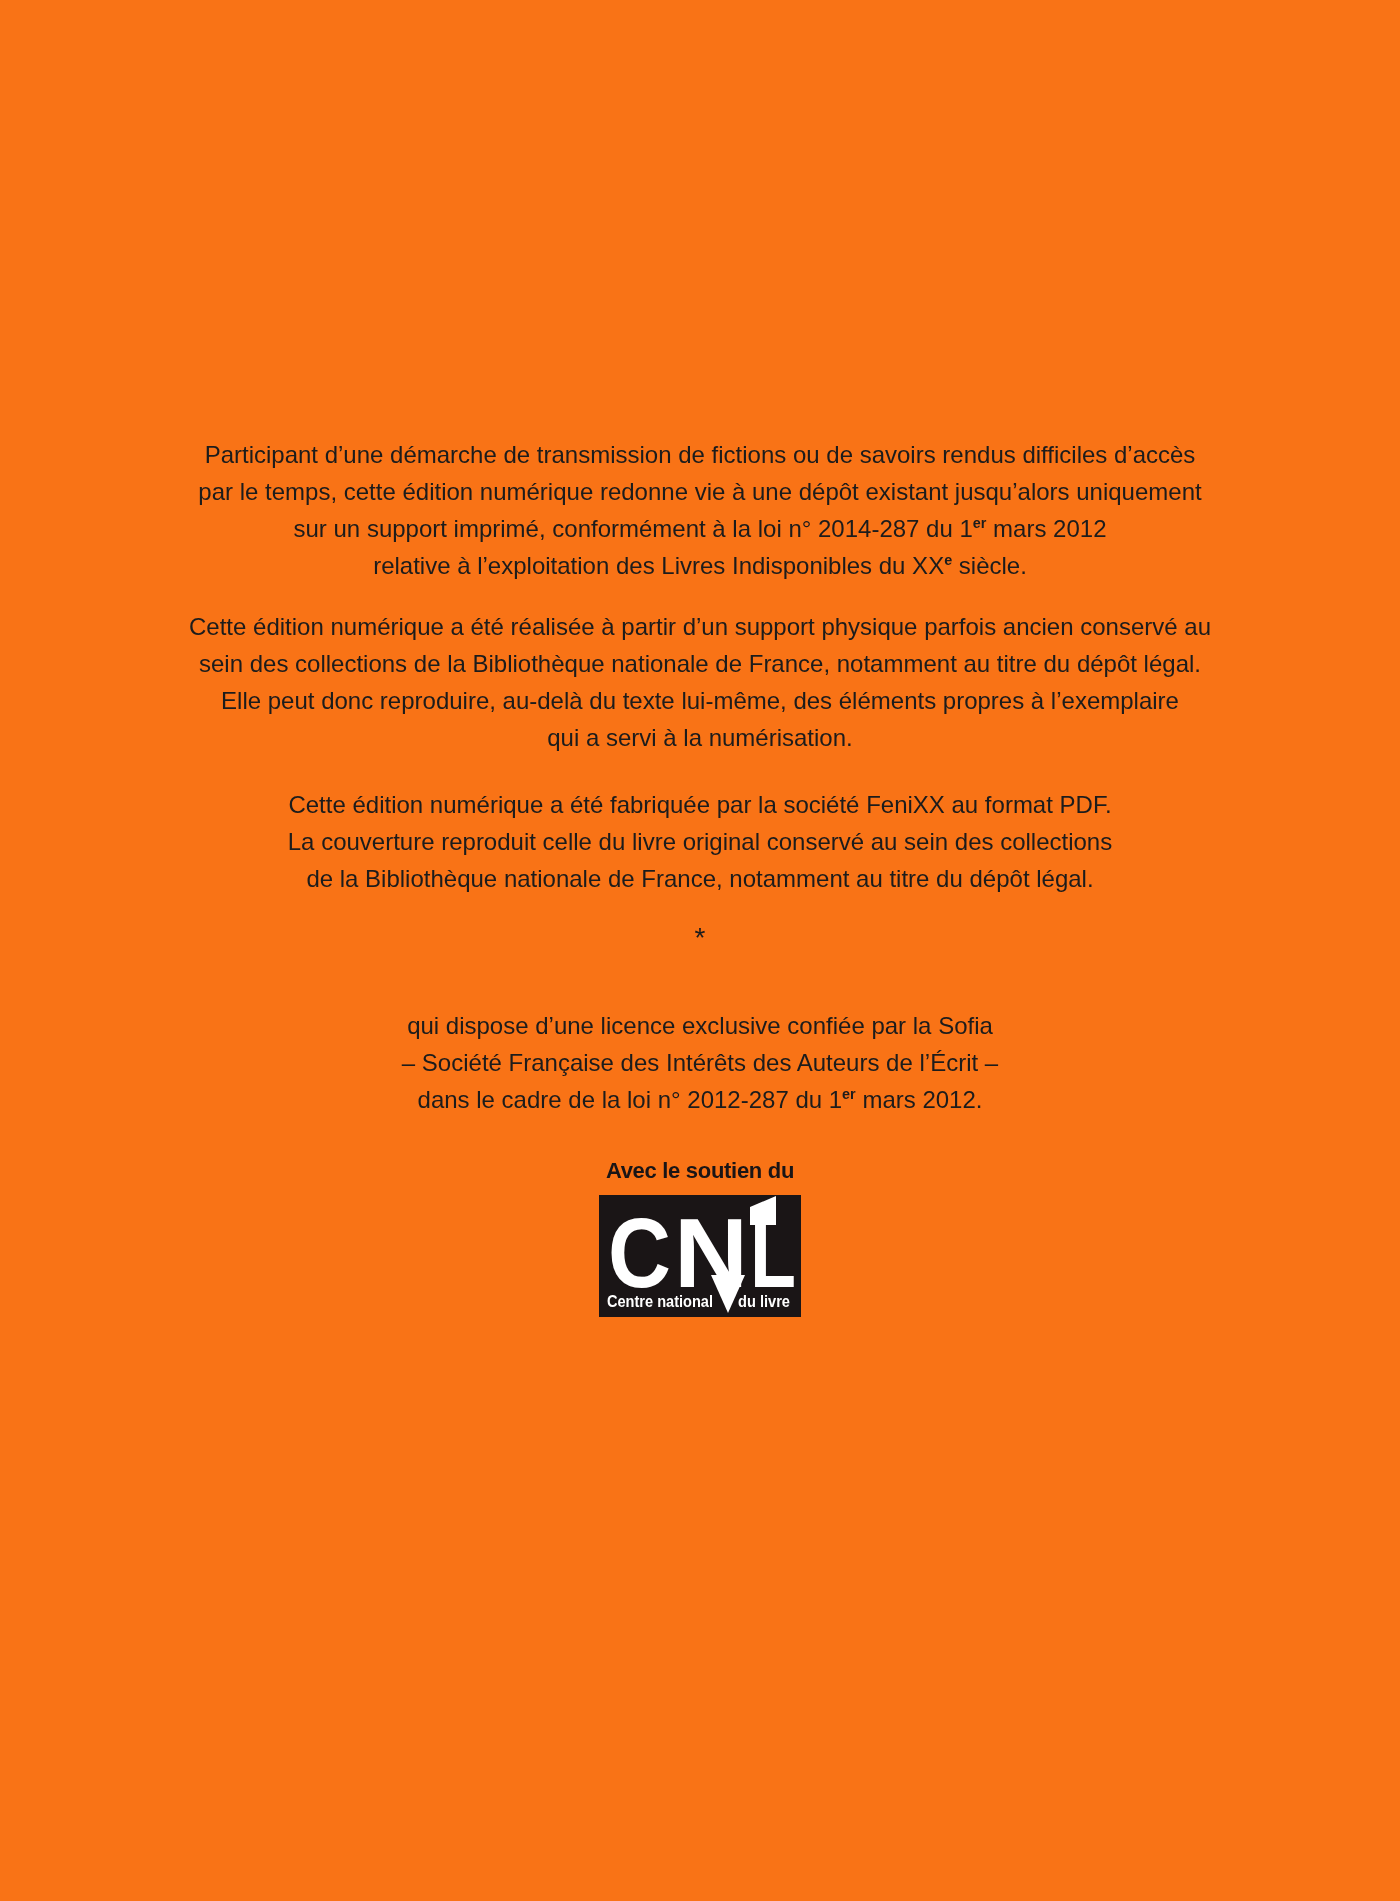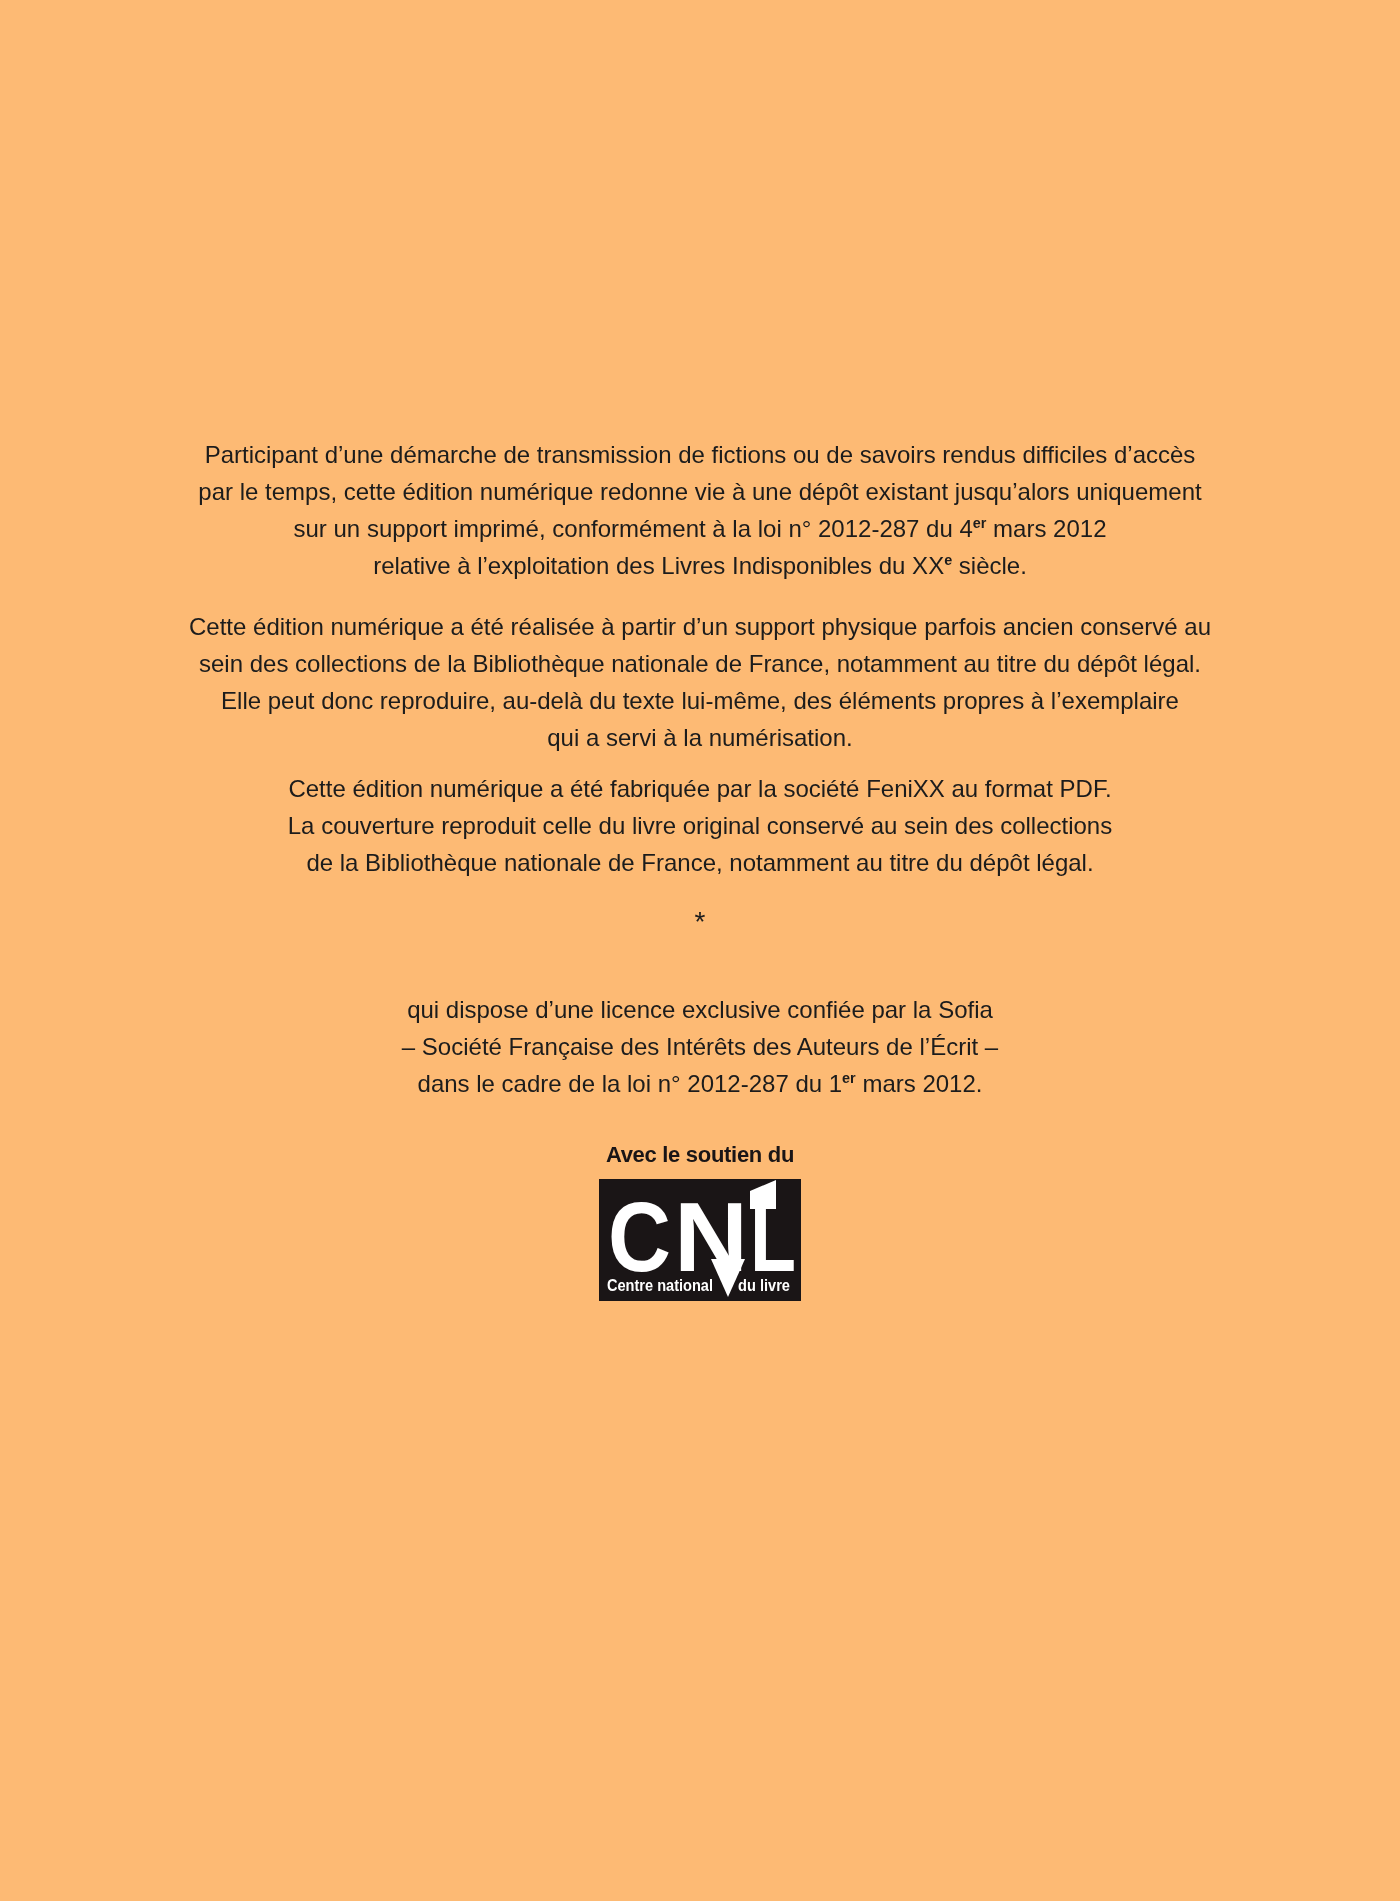--- a/index.html
+++ b/index.html
@@ -5,36 +5,36 @@
   html, body {
     margin: 0;
     padding: 0;
     background: #ffffff;
   }
   .page {
     position: relative;
     width: 1400px;
     height: 1901px;
     margin: 0 auto;
-    background: #fdba74;
+    background: #f97316;
     font-family: "Liberation Sans", sans-serif;
     color: #1c1c1c;
     overflow: hidden;
   }
   .body-text {
     padding-top: 436px;
     width: 1270px;
     margin: 0 auto;
     text-align: center;
     font-size: 24px;
     line-height: 37px;
   }
   .paragraph { margin: 0; }
   .paragraph.p1 { margin-top: 24px; }
-  .paragraph.p2 { margin-top: 14px; }
+  .paragraph.p2 { margin-top: 30px; }
   .paragraph.p3 { }
   .paragraph.p4 { margin-top: 22px; }
   .paragraph.p5 { margin-top: 51px; }
   .paragraph.separator .line { font-size: 28px; }
   sup {
     font-size: 60%;
     line-height: 0;
     vertical-align: super;
     font-weight: bold;
   }
@@ -56,21 +56,21 @@
 </style>
 </head>
 <body>
 
 <div class="page">
 
   <div class="body-text">
       <div class="paragraph p0">
         <div class="line"><span>Participant d’une démarche de transmission de fictions ou de savoirs rendus difficiles d’accès</span></div>
         <div class="line"><span>par le temps, cette édition numérique redonne vie à une dépôt existant jusqu’alors uniquement</span></div>
-        <div class="line"><span>sur un support imprimé, conformément à la loi n° 2012-287 du 4</span><sup>er</sup><span> mars 2012</span></div>
+        <div class="line"><span>sur un support imprimé, conformément à la loi n° 2014-287 du 1</span><sup>er</sup><span> mars 2012</span></div>
         <div class="line"><span>relative à l’exploitation des Livres Indisponibles du XX</span><sup>e</sup><span> siècle.</span></div>
       </div>
       <div class="paragraph p1">
         <div class="line"><span>Cette édition numérique a été réalisée à partir d’un support physique parfois ancien conservé au</span></div>
         <div class="line"><span>sein des collections de la Bibliothèque nationale de France, notamment au titre du dépôt légal.</span></div>
         <div class="line"><span>Elle peut donc reproduire, au-delà du texte lui-même, des éléments propres à l’exemplaire</span></div>
         <div class="line"><span>qui a servi à la numérisation.</span></div>
       </div>
       <div class="paragraph p2">
         <div class="line"><span>Cette édition numérique a été fabriquée par la société FeniXX au format PDF.</span></div>

